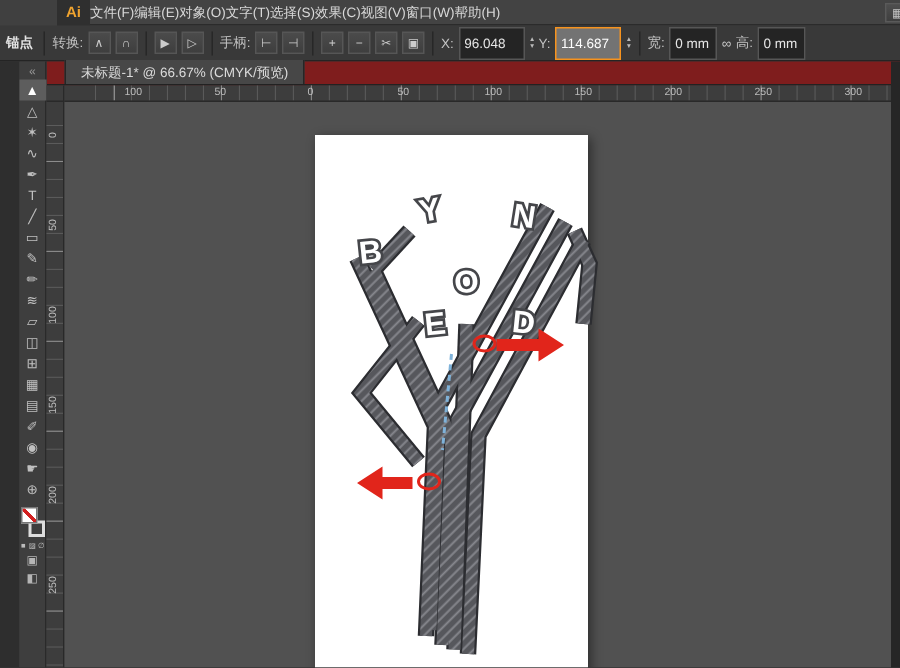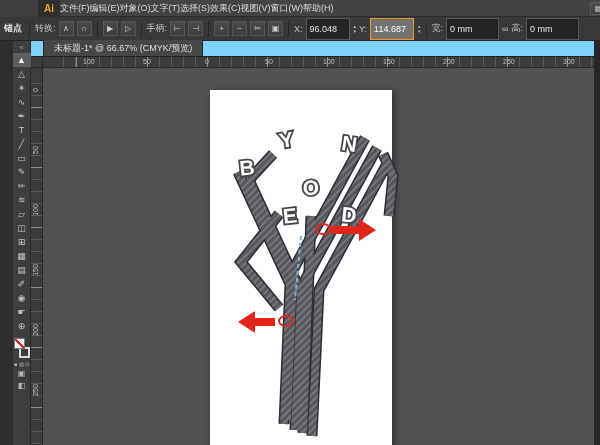--- a/index.html
+++ b/index.html
@@ -21,26 +21,26 @@
   
   .controlbar{left:0;top:17px;width:600px;height:24px;background:#393939;border-bottom:1px solid #242424;
     display:flex;align-items:center;gap:3px;padding:0 4px;color:#d0d0d0;}
   .cb-title{font-weight:bold;color:#e3e3e3;padding-right:2px;}
   .cb-sep{width:1px;height:16px;background:#272727;margin:0 2px;}
   .cb-label{color:#c3c3c3;}
   .cb-btn{min-width:15px;height:15px;border:1px solid #565656;background:linear-gradient(#4b4b4b,#3e3e3e);
     display:flex;align-items:center;justify-content:center;font-size:8px;color:#cccccc;}
   .cb-field{width:44px;height:15px;background:#242424;border:1px solid #565656;color:#e6e6e6;
     font-size:9px;padding:10px 3px;font-family:"Liberation Sans","DejaVu Sans",sans-serif;}
-  .cb-field.small{width:53px;}
+  .cb-field.small{width:32px;}
   .cb-field.hl{border-color:#f7931e;background:#737373;color:#ffffff;}
   .stepper{display:flex;flex-direction:column;font-size:5px;line-height:5px;color:#bbbbbb;margin-left:1px;}
 
   
-  .tabbar{left:31px;top:41px;width:569px;height:16px;background:#7dd3fc;border-bottom:1px solid #222222;
+  .tabbar{left:31px;top:41px;width:569px;height:16px;background:#7f1d1d;border-bottom:1px solid #222222;
     display:flex;align-items:flex-end;}
   .doc-tab{margin-left:12px;height:16px;padding:0 10px;background:#474747;border-right:1px solid #262626;
     border-left:1px solid #262626;color:#dcdcdc;line-height:16px;font-size:9px;white-space:nowrap;}
 
   
   .left-strip{left:0;top:41px;width:13px;height:404px;background:#2e2e2e;}
   .toolbar{left:13px;top:41px;width:18px;height:404px;background:#3e3e3e;border-right:1px solid #2a2a2a;
     display:flex;flex-direction:column;align-items:center;}
   .tb-head{width:18px;height:12px;color:#9a9a9a;font-size:8px;display:flex;align-items:center;justify-content:center;}
   .tool{width:18px;height:14px;display:flex;align-items:center;justify-content:center;color:#c0c0c0;font-size:9px;}

